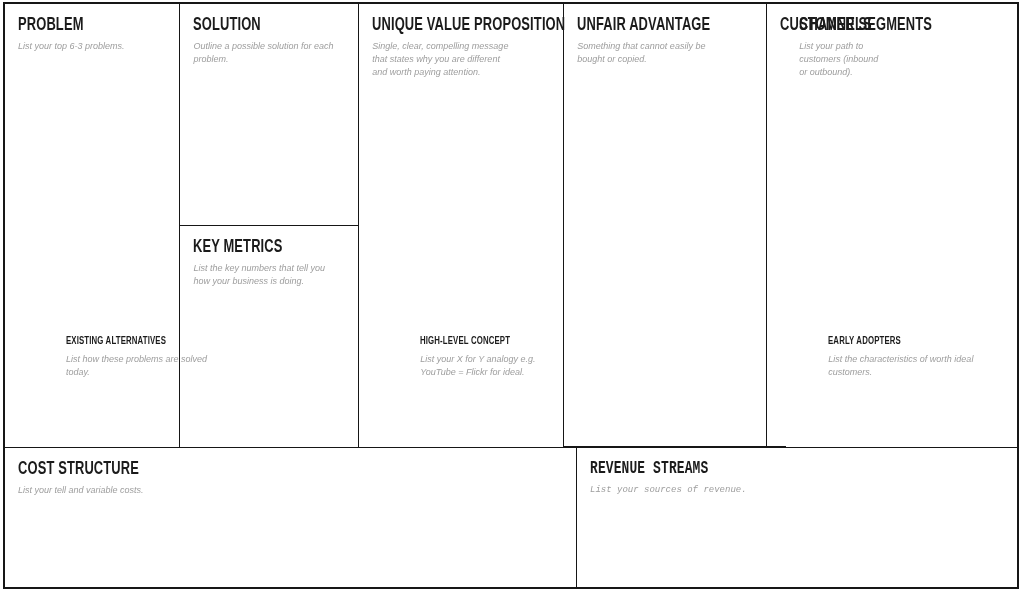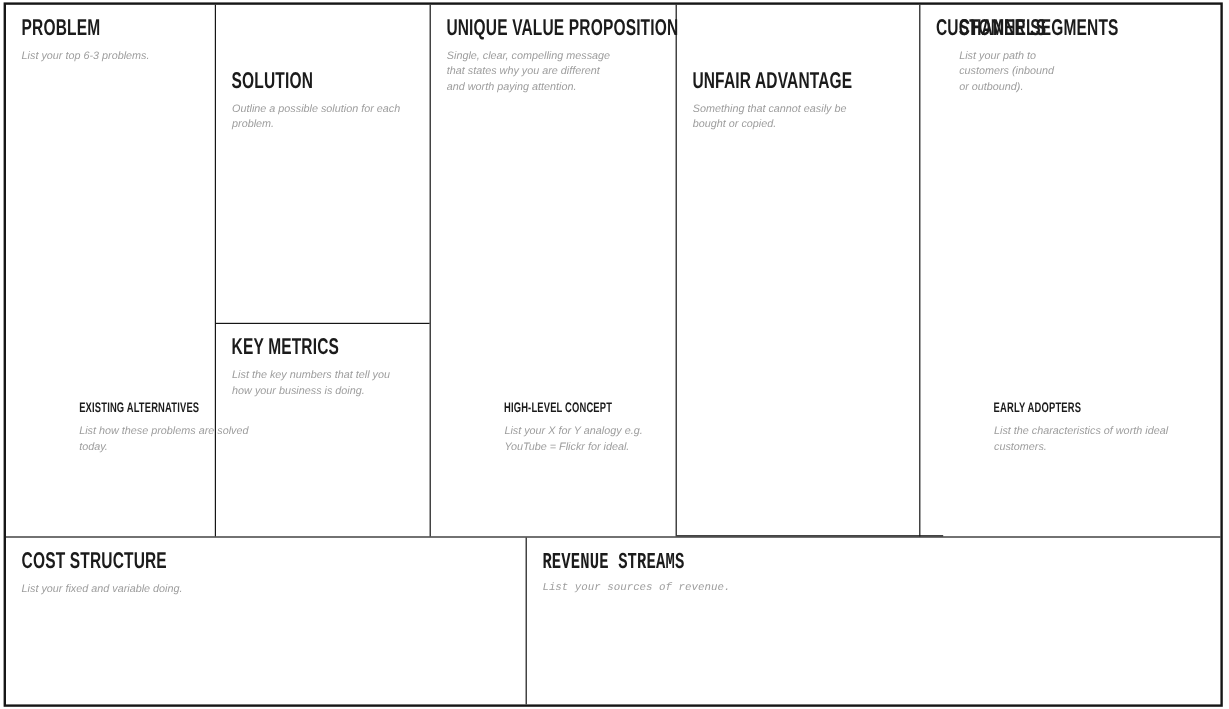--- a/index.html
+++ b/index.html
@@ -27,21 +27,21 @@
   .col {
     position: relative;
     border-right: 1px solid #161616;
   }
   .col:last-child { border-right: none; }
   .col-1 { width: 201px; }
   .col-2 { width: 205px; display: flex; flex-direction: column; }
   .col-3 { width: 205px; }
   .col-4 { width: 203px; display: flex; flex-direction: row; }
   .col-5 { flex: 1; }
-  .half-top  { flex: 0 0 222px; border-bottom: 1px solid #161616; margin-top: 44px; }
+  .half-top  { flex: 0 0 222px; border-bottom: 1px solid #161616; }
   .half-bottom { flex: 1; }
   .pad { padding: 9px 13px; }
   .h {
     display: inline-block;
     font-size: 19px;
     font-weight: bold;
     color: #1b1b1b;
     letter-spacing: 0.2px;
     white-space: nowrap;
     transform: scaleX(0.68);
@@ -68,21 +68,21 @@
   .sub {
     position: absolute;
     left: 0; top: 326px;
     padding: 0 13px;
     margin-left: 48px;
   }
   .bottom-section {
     flex: 1;
     display: flex;
   }
-  .bcol-1 { width: 434px; border-right: 1px solid #161616; }
+  .bcol-1 { width: 572px; border-right: 1px solid #161616; }
   .bcol-2 { flex: 1; font-family: Liberation Mono, monospace; }
 </style>
 </head>
 <body>
 
 <div class="frame">
 
   <div class="top-section">
 
     <section class="col col-1">
@@ -156,21 +156,21 @@
       </div>
     </section>
 
   </div>
 
   <div class="bottom-section">
 
     <section class="bcol-1">
       <div class="pad">
         <h2 class="h">COST STRUCTURE</h2>
-        <p class="d">List your fixed and variable doing.</p>
+        <p class="d">List your tell and variable costs.</p>
       </div>
     </section>
 
     <section class="bcol-2">
       <div class="pad">
         <h2 class="h">REVENUE STREAMS</h2>
         <p class="d">List your sources of revenue.</p>
       </div>
     </section>
 

